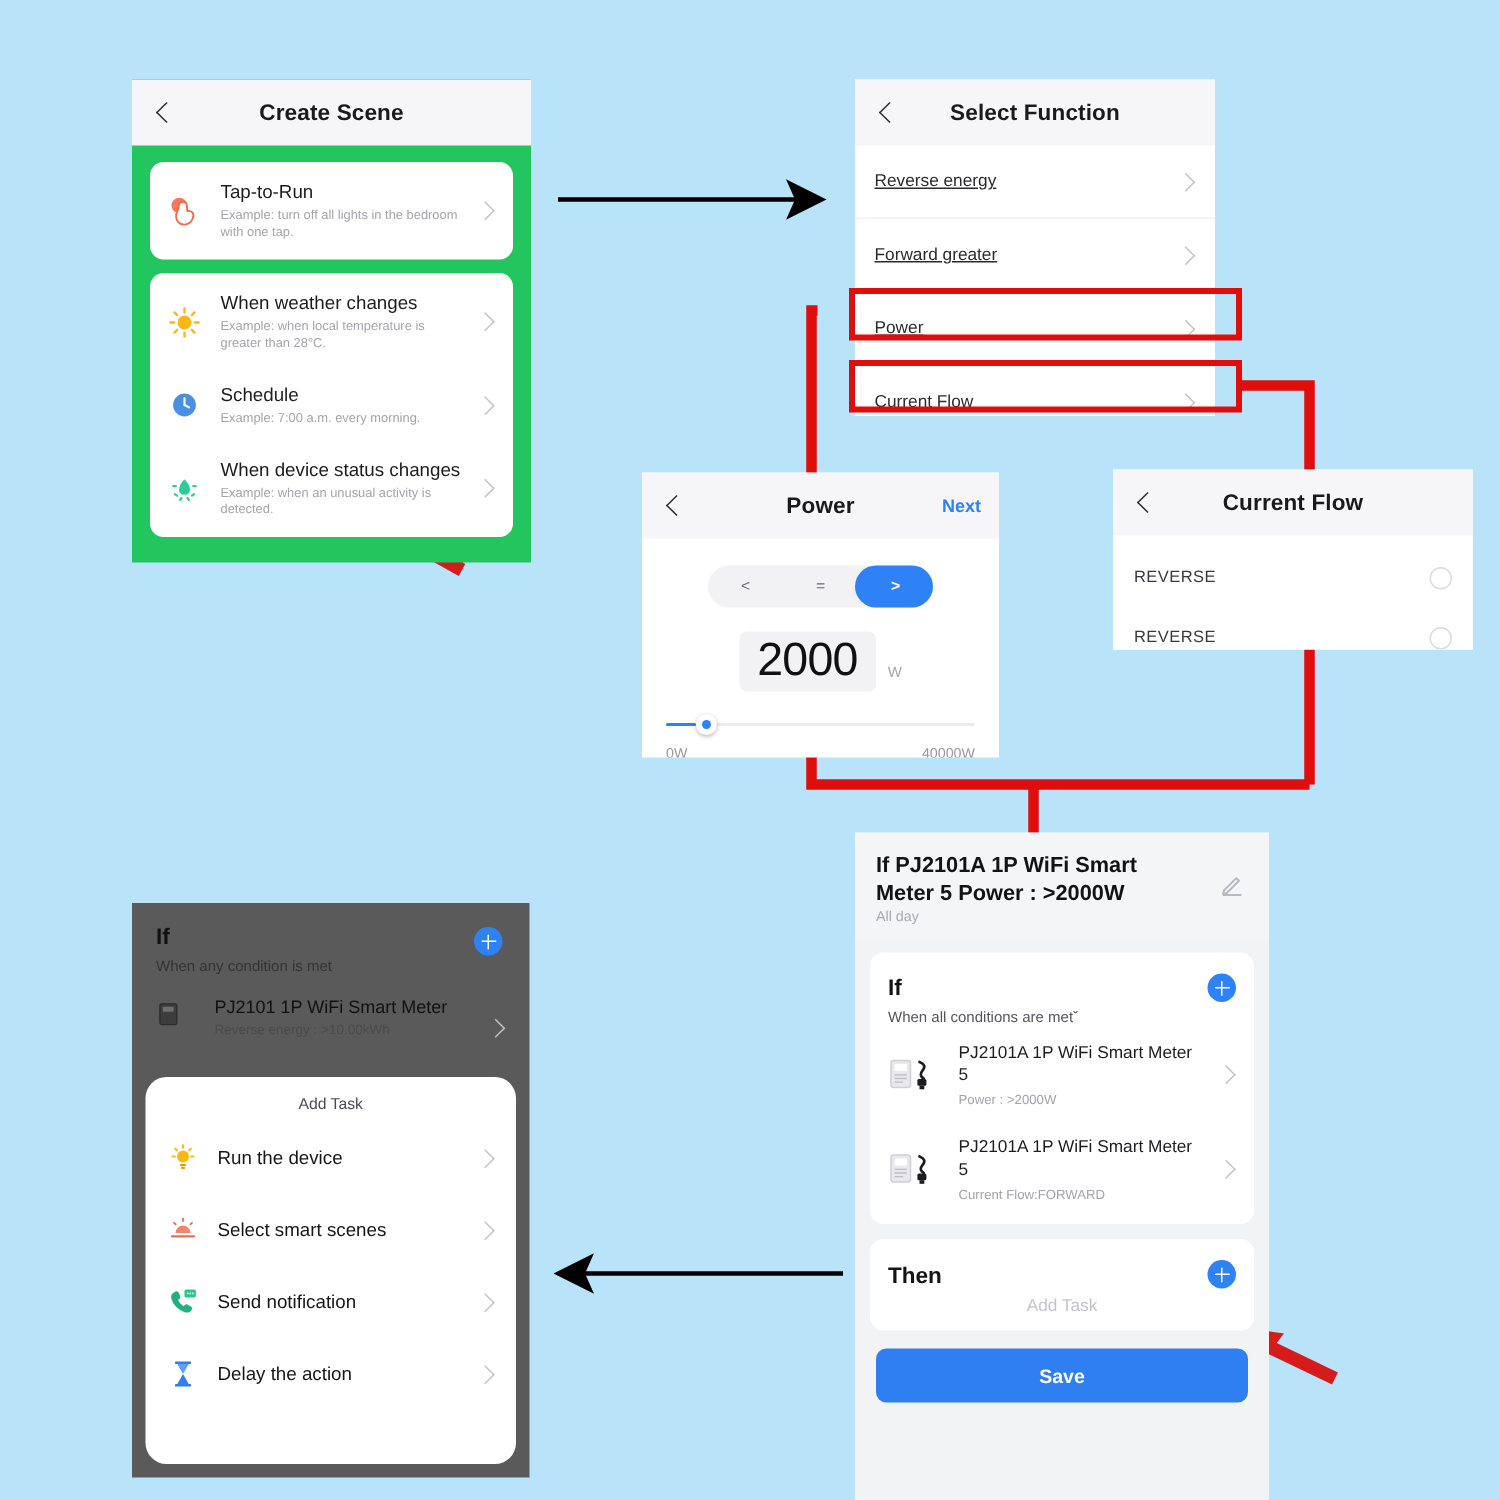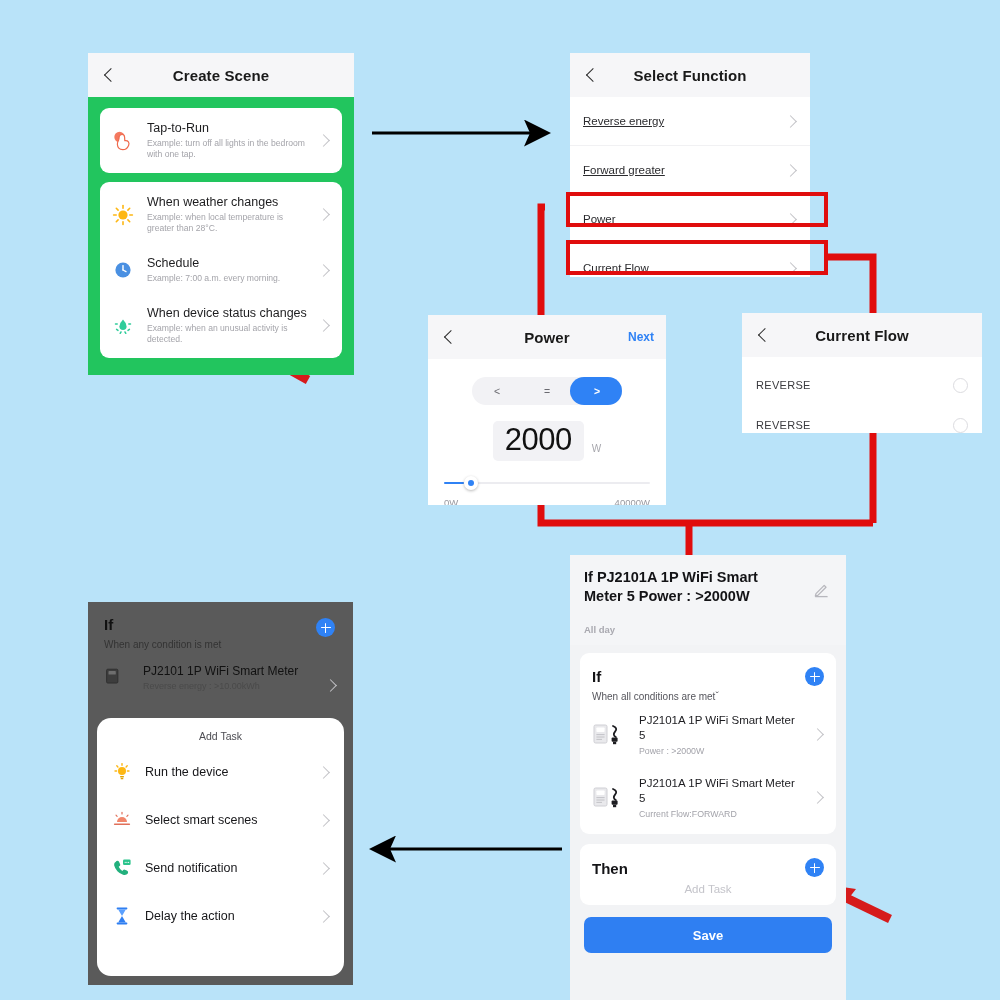--- a/index.html
+++ b/index.html
@@ -95,21 +95,21 @@
   
   #p4{left:742px;top:313px;width:240px;height:120px;}
   .crow{height:40px;display:flex;align-items:center;padding:0 14px;background:#fff;}
   .crow .clab{flex:1;font-size:11px;color:#3a3a3e;letter-spacing:.3px;}
   .radio{width:13px;height:13px;border:1.4px solid #dcdce0;border-radius:50%;flex:none;}
 
   
   #p5{left:570px;top:555px;width:276px;height:445px;background:#f2f3f5;}
   .sumhead{background:#f4f5f7;padding:13px 14px 10px;position:relative;}
   .sumhead .h1{font-size:14.5px;font-weight:bold;color:#131316;line-height:19px;width:215px;}
-  .sumhead .h2{font-size:9.5px;color:#a9a9b0;margin-top:18px;font-weight:bold;}
+  .sumhead .h2{font-size:9.5px;color:#a9a9b0;margin-top:0;}
   .pencil{position:absolute;right:16px;top:26px;width:17px;height:17px;}
   .card{background:#fff;border-radius:9px;margin:8px 10px;padding:0 0 6px;}
   .cardhd{display:flex;align-items:center;padding:14px 12px 0;}
   .cardhd .lbl{flex:1;font-size:15px;font-weight:bold;color:#141417;}
   .plus{width:19px;height:19px;border-radius:50%;background:#2f82f5;position:relative;flex:none;}
   .plus:before,.plus:after{content:"";position:absolute;background:#fff;border-radius:1px;}
   .plus:before{left:4.5px;top:8.6px;width:10px;height:1.8px;}
   .plus:after{top:4.5px;left:8.6px;height:10px;width:1.8px;}
   .cardsub{font-size:10px;color:#55555c;padding:5px 12px 0;}
   .drow{display:flex;align-items:center;gap:17px;padding:11px 12px 9px;}

